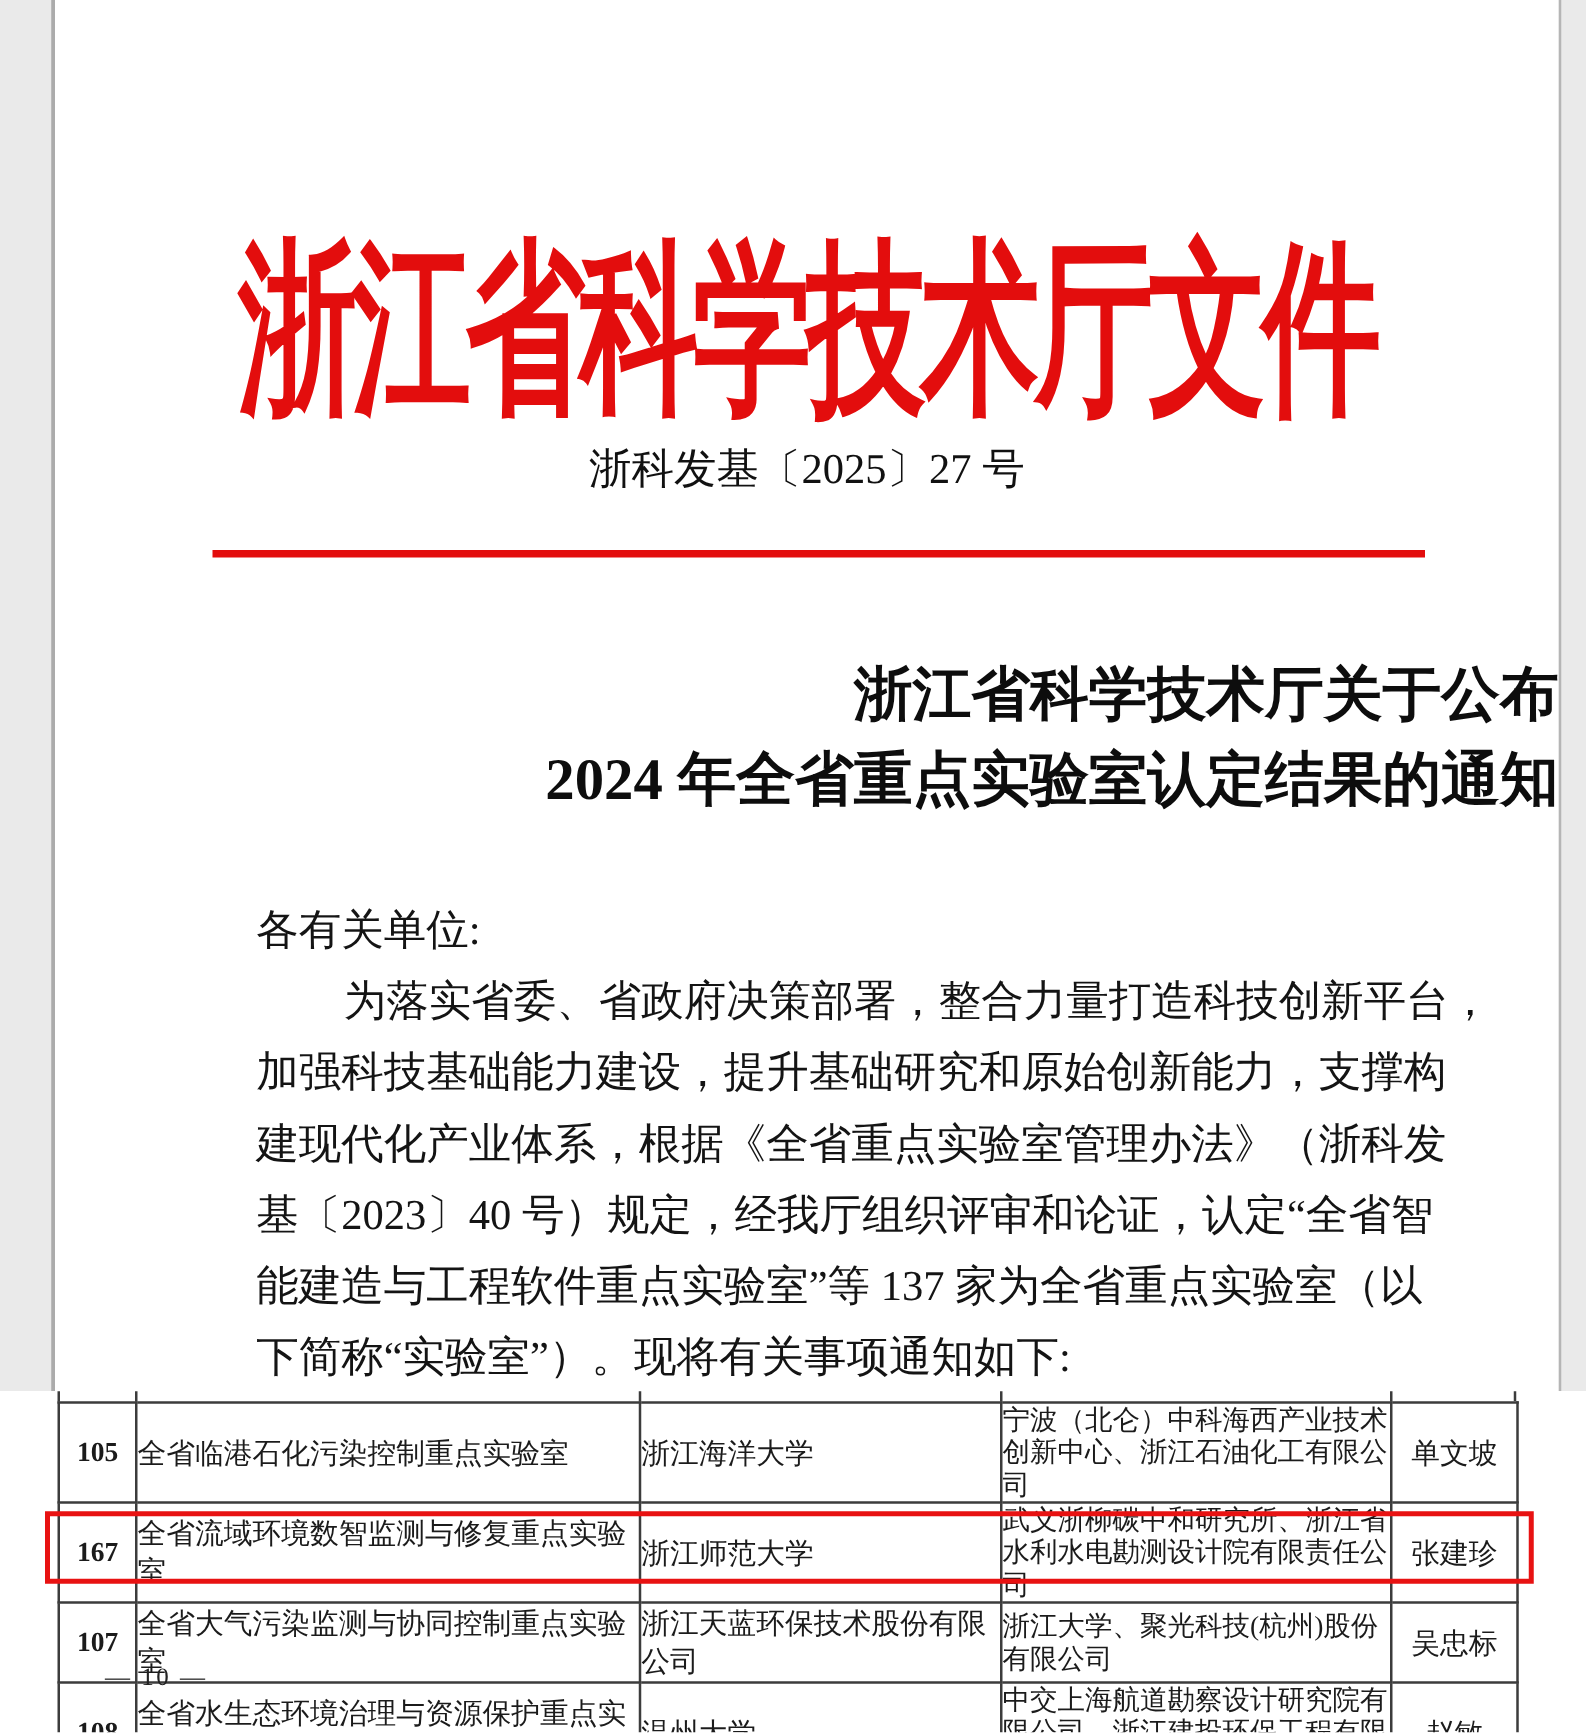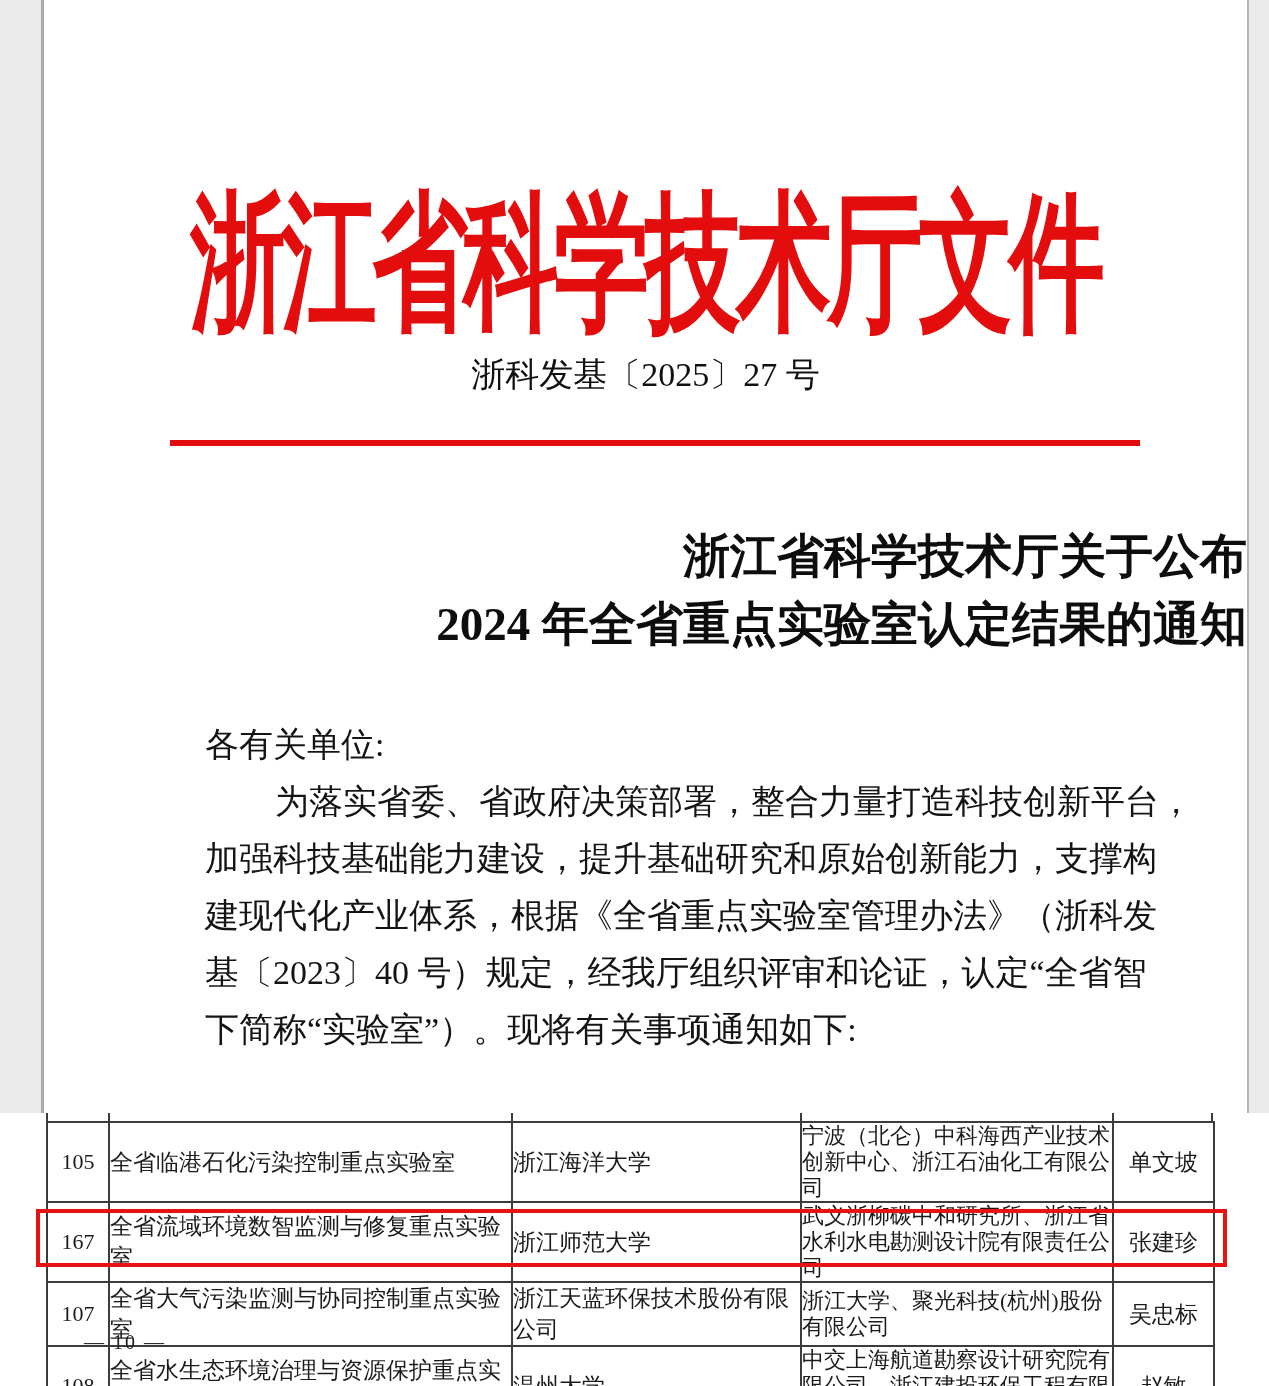--- a/index.html
+++ b/index.html
@@ -33,21 +33,21 @@
   
   .table-section{position:absolute;left:0;top:1113px;width:1269px;height:273px;background:#fff;}
   .stub{position:absolute;top:0;width:2px;height:8px;background:var(--tborder);}
   .stub.s0{left:46px;}.stub.s1{left:108px;}.stub.s2{left:511px;}
   .stub.s3{left:800px;}.stub.s4{left:1112px;}.stub.s5{left:1211px;}
   table.results{
     position:absolute;left:46px;top:8px;width:1167px;
     border-collapse:collapse;table-layout:fixed;font-size:23px;color:#1b1b1b;
   }
   table.results td{border:2px solid var(--tborder);padding:0;vertical-align:middle;overflow:hidden;}
-  td.c-no{text-align:center;font-size:22px;}
+  td.c-no{text-align:center;font-size:22px;font-weight:bold;}
   td.c-lab{padding-left:13px;}
   td.c-host{padding-left:11px;}
   td.c-partners{padding:2px 6px 2px 10px;font-size:22px;line-height:26px;}
   td.c-director{text-align:center;border-radius:11px;}
   .highlight-box{
     position:absolute;left:36px;top:96px;width:1191px;height:58px;
     border:4px solid var(--hl);box-sizing:border-box;pointer-events:none;
   }
   .page-number{position:absolute;left:84px;top:218px;font-size:20px;color:#222;letter-spacing:2px;}
 </style>
@@ -68,20 +68,21 @@
       <div class="l1">浙江省科学技术厅关于公布</div>
       <div class="l2">2024 年全省重点实验室认定结果的通知</div>
     </div>
 
     <div class="body-block">
       <div class="body-line">各有关单位:</div>
       <div class="body-line indent">为落实省委、省政府决策部署，整合力量打造科技创新平台，</div>
       <div class="body-line">加强科技基础能力建设，提升基础研究和原始创新能力，支撑构</div>
       <div class="body-line">建现代化产业体系，根据《全省重点实验室管理办法》（浙科发</div>
       <div class="body-line">基〔2023〕40 号）规定，经我厅组织评审和论证，认定“全省智</div>
+      <div class="body-line">能建造与工程软件重点实验室”等 137 家为全省重点实验室（以</div>
       <div class="body-line">下简称“实验室”）。现将有关事项通知如下:</div>
     </div>
   </section>
 
   <section class="table-section">
     <div class="stub s0"></div>
     <div class="stub s1"></div>
     <div class="stub s2"></div>
     <div class="stub s3"></div>
     <div class="stub s4"></div>

